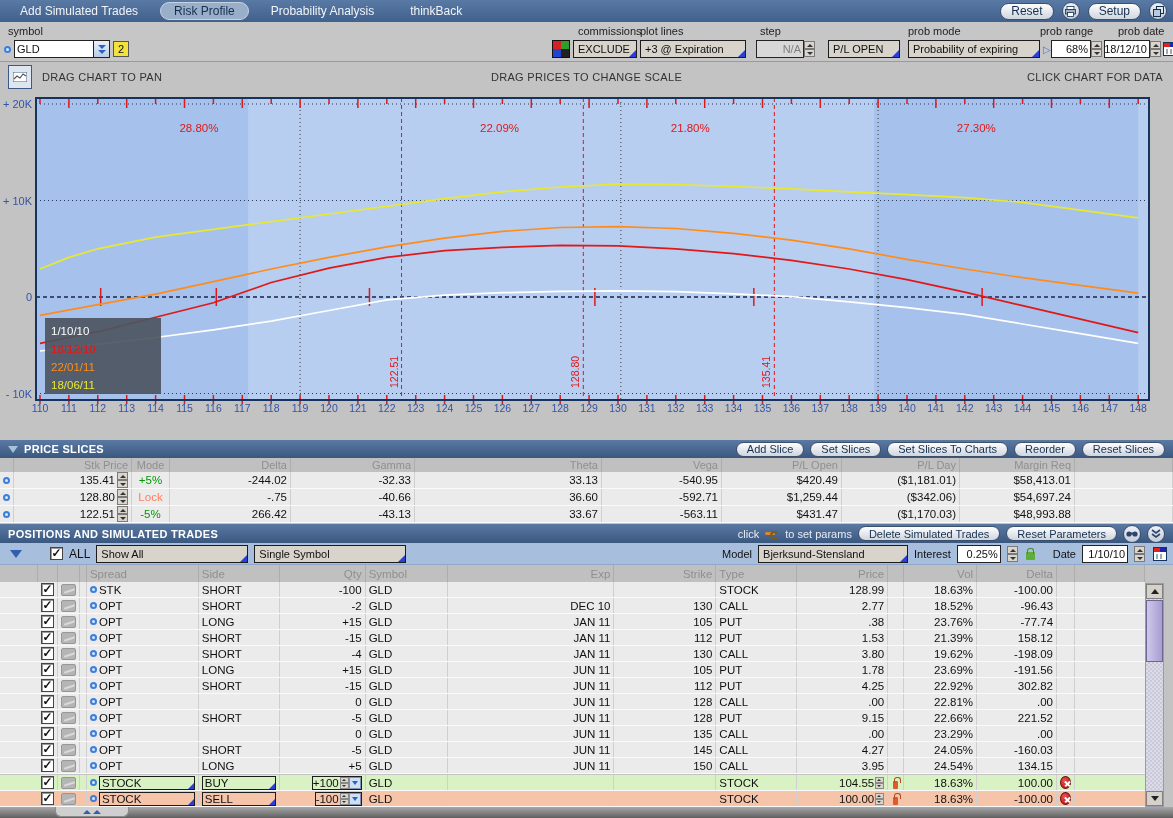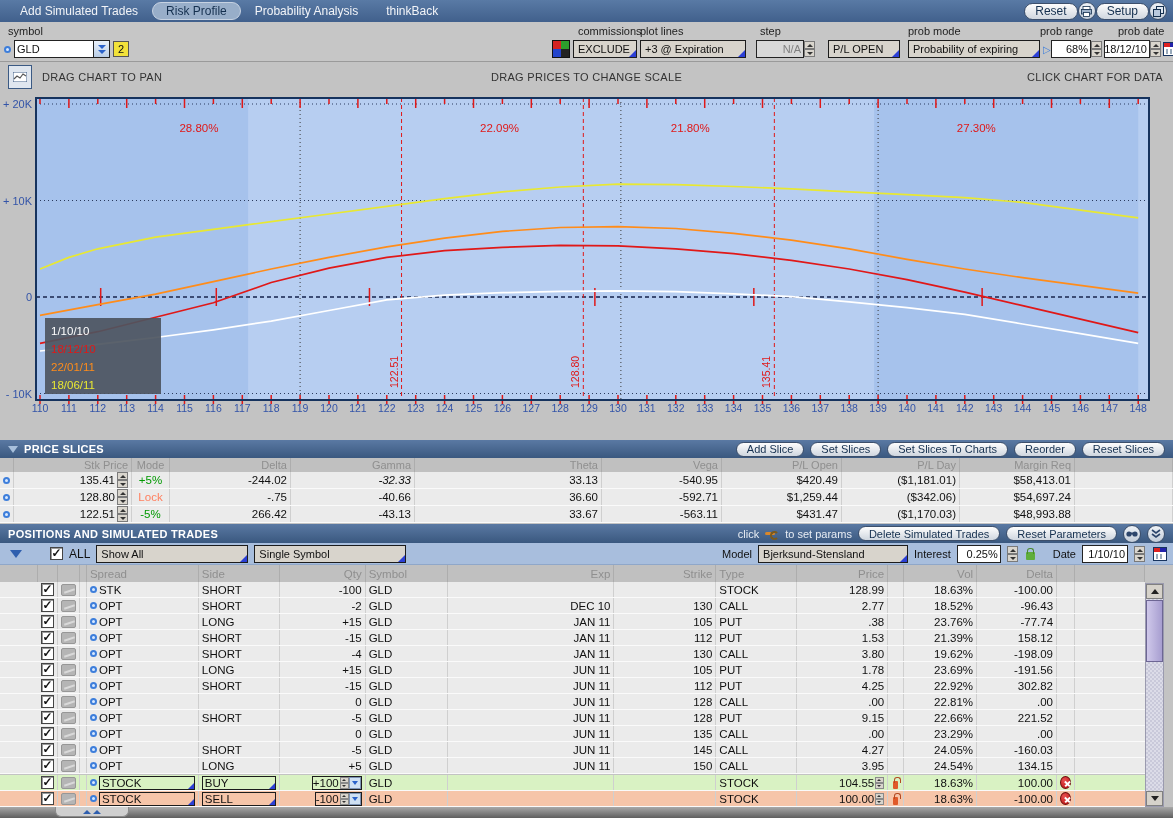--- a/index.html
+++ b/index.html
@@ -1,20 +1,20 @@
 <!DOCTYPE html>
 <html><head>
 <meta charset="utf-8">
 <style>
   * { margin:0; padding:0; box-sizing:border-box; }
   body { font-family:"Liberation Sans", sans-serif; }
   #app { position:relative; width:1173px; height:818px; background:#c3c3c3; overflow:hidden; font-size:11px; color:#111; }
 
   
-  #tabbar { position:absolute; left:0; top:0; width:1173px; height:22px; background:linear-gradient(#597aa5,#41608c); display:flex; align-items:center; gap:0; padding:0 6px; }
+  #tabbar { position:absolute; left:0; top:0; width:1173px; height:22px; background:linear-gradient(#597aa5,#41608c); display:flex; align-items:center; gap:8px; padding:0 6px; }
   .tab { color:#f2f4f8; padding:2px 14px; font-size:12px; cursor:default; }
   .tab.active { background:#98aec9; color:#15304f; border-radius:10px; border:1px solid #c6d2e2; padding:1px 13px; }
   #tabbar .spacer { flex:1; }
   .pillbtn { background:linear-gradient(#fdfdfd,#cfd6df); border:1px solid #3c4f6b; border-radius:9px; color:#15304f; font-size:12px; height:17px; padding:0 10px; display:inline-flex; align-items:center; }
   .roundbtn { width:18px; height:18px; border-radius:50%; background:linear-gradient(#eef2f7,#c2ccd9); border:1px solid #3c4f6b; display:inline-flex; align-items:center; justify-content:center; }
 
   
   #params { position:absolute; left:0; top:22px; width:1173px; height:40px; background:#c6c6c6; border-bottom:1px solid #9a9a9a; }
   .plabel { position:absolute; top:3px; font-size:11px; color:#222; }
   .pctl { position:absolute; top:18px; height:18px; display:flex; align-items:center; }
@@ -403,21 +403,21 @@
         </div>
         <div class="c r" style="width: 118px;">
           <div>135.41</div>
           <div class="spin" style="margin-left: 2px;">
             <i class="up"></i>
             <i class="dn"></i>
           </div>
         </div>
         <div class="c ctr" style="width: 38px; color: rgb(0, 153, 0);">+5%</div>
         <div class="c r" style="width: 121px;">-244.02</div>
-        <div class="c r" style="width: 124px; font-style: italic;">-32.33</div>
+        <div class="c r" style="width: 124px;">-32.33</div>
         <div class="c r" style="width: 187px;">33.13</div>
         <div class="c r" style="width: 120px;">-540.95</div>
         <div class="c r" style="width: 120px;">$420.49</div>
         <div class="c r" style="width: 118px;">($1,181.01)</div>
         <div class="c r" style="width: 115px;">$58,413.01</div>
         <div class="c" style="width: 98px;"></div>
       </div>
       <div class="drow" style="top: 489px; width: 1173px; height: 17px;">
         <div class="c ctr" style="width: 14px;">
           <div class="bullet"></div>

